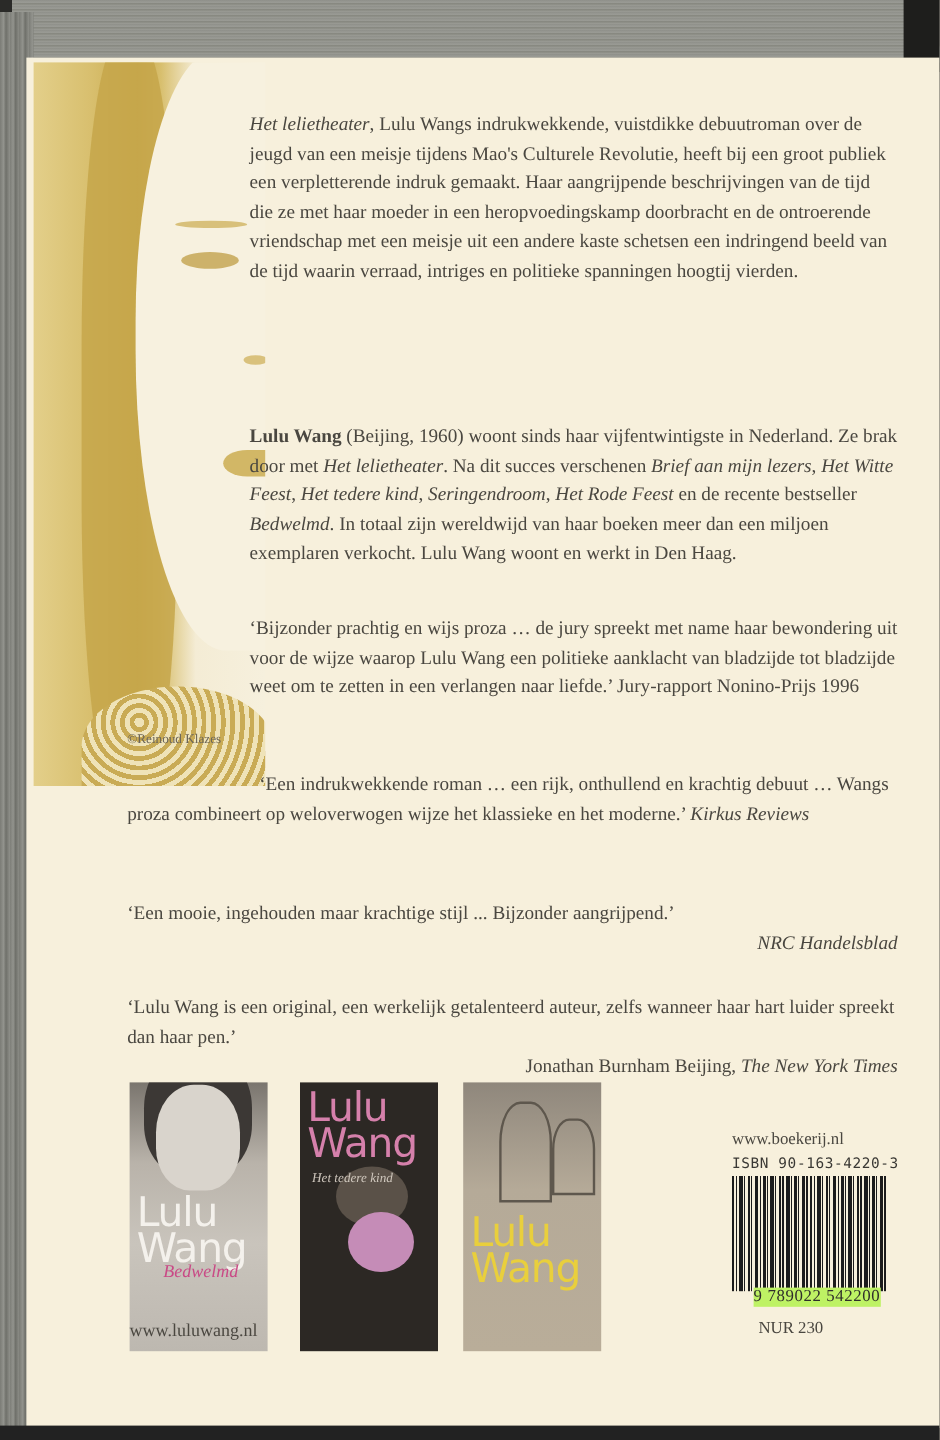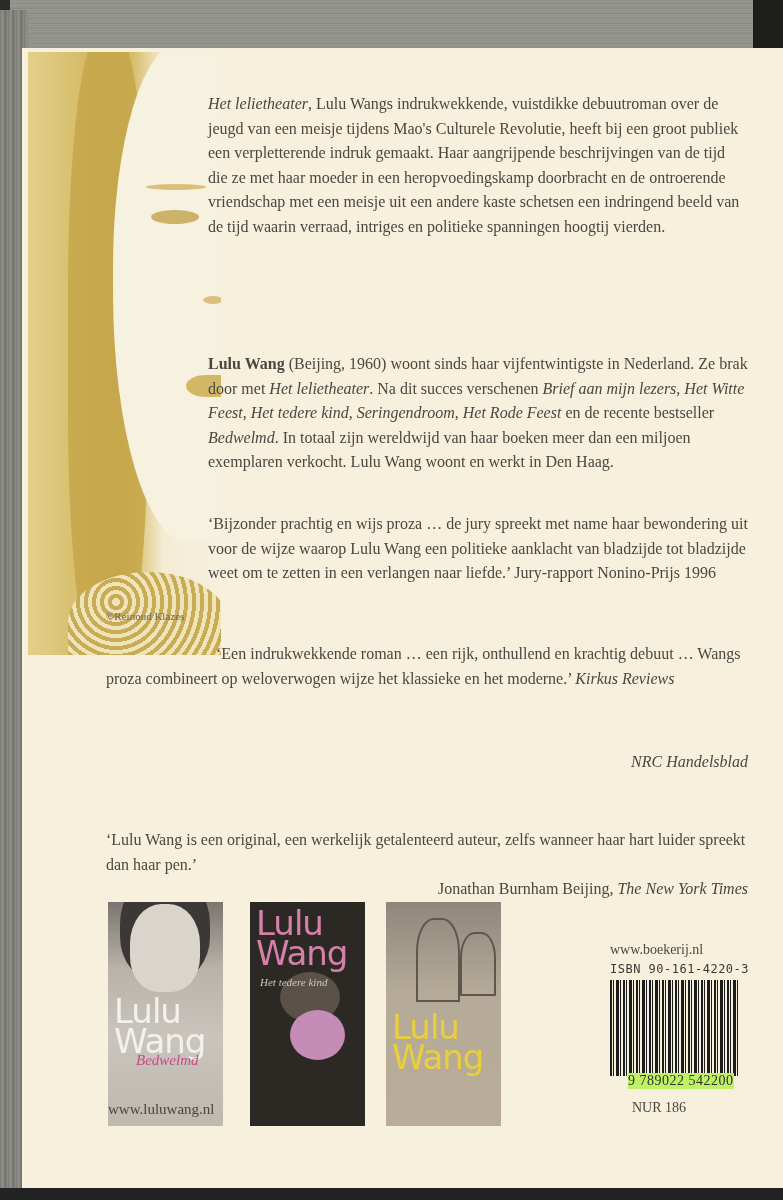--- a/index.html
+++ b/index.html
@@ -80,21 +80,21 @@
 <div class="credit">©Reinoud Klazes</div>
 
 <div class="text p1"><i>Het lelietheater</i><span>, Lulu Wangs indrukwekkende, vuistdikke debuutroman over de jeugd van een meisje tijdens Mao's Culturele Revolutie, heeft bij een groot publiek een verpletterende indruk gemaakt. Haar aangrijpende beschrijvingen van de tijd die ze met haar moeder in een heropvoedingskamp doorbracht en de ontroerende vriendschap met een meisje uit een andere kaste schetsen een indringend beeld van de tijd waarin verraad, intriges en politieke spanningen hoogtij vierden.</span></div>
 
 <div class="text p2"><b>Lulu Wang</b><span> (Beijing, 1960) woont sinds haar vijfentwintigste in Nederland. Ze brak door met </span><i>Het lelietheater</i><span>. Na dit succes verschenen </span><i>Brief aan mijn lezers</i><span>, </span><i>Het Witte Feest</i><span>, </span><i>Het tedere kind</i><span>, </span><i>Seringendroom</i><span>, </span><i>Het Rode Feest</i><span> en de recente bestseller </span><i>Bedwelmd</i><span>. In totaal zijn wereldwijd van haar boeken meer dan een miljoen exemplaren verkocht. Lulu Wang woont en werkt in Den Haag.</span></div>
 
 <div class="text p3"><span>‘Bijzonder prachtig en wijs proza … de jury spreekt met name haar bewondering uit voor de wijze waarop Lulu Wang een politieke aanklacht van bladzijde tot bladzijde weet om te zetten in een verlangen naar liefde.’ </span><span>Jury-rapport Nonino-Prijs 1996</span></div>
 
 <div class="text p4"><span class="indent"></span><span>‘Een indrukwekkende roman … een rijk, onthullend en krachtig debuut … Wangs proza combineert op weloverwogen wijze het klassieke en het moderne.’ </span><i>Kirkus Reviews</i></div>
 
-<div class="text p5"><i class="right">NRC Handelsblad</i></div>
+<div class="text p5"><span>‘Een mooie, ingehouden maar krachtige stijl ... Bijzonder aangrijpend.’</span><i class="right">NRC Handelsblad</i></div>
 
 <div class="text p6"><span>‘Lulu Wang is een original, een werkelijk getalenteerd auteur, zelfs wanneer haar hart luider spreekt dan haar pen.’</span><span class="right"><span>Jonathan Burnham Beijing, </span><i>The New York Times</i></span></div>
 
 <div class="book b1">
   <div class="head"></div>
   <div class="title"><span>Lulu</span><br><span>Wang</span></div>
   <div class="sub">Bedwelmd</div>
 </div>
 
 <div class="book b2">
@@ -105,17 +105,17 @@
 </div>
 
 <div class="book b3">
   <div class="cage"></div>
   <div class="cage2"></div>
   <div class="title"><span>Lulu</span><br><span>Wang</span></div>
 </div>
 
 <div class="website">www.luluwang.nl</div>
 <div class="publisher">www.boekerij.nl</div>
-<div class="isbn">ISBN 90-161-4220-3</div>
+<div class="isbn">ISBN 90-163-4220-3</div>
 <div class="barcode"></div>
 <div class="barnum">9 789022 542200</div>
-<div class="nur">NUR 186</div>
+<div class="nur">NUR 230</div>
 <div class="bottom-dark"></div>
 
 </body></html>

